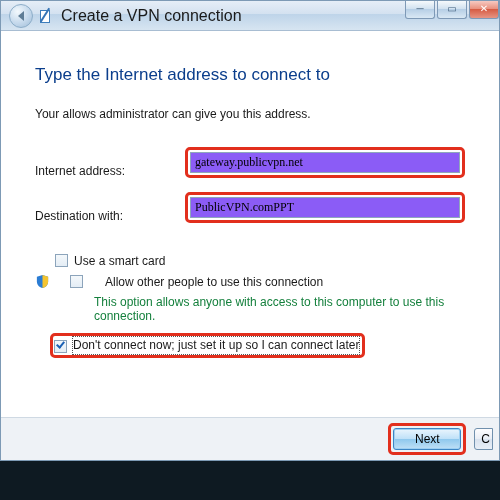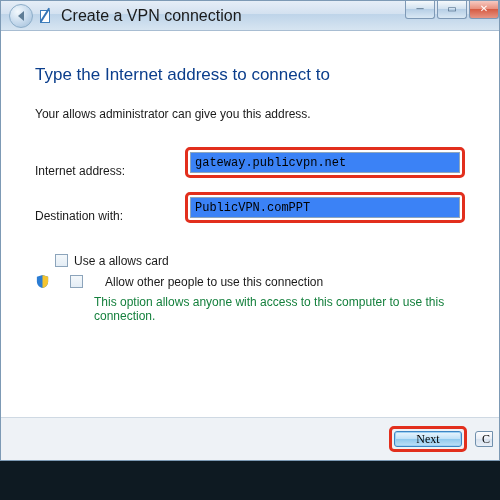--- a/index.html
+++ b/index.html
@@ -113,23 +113,23 @@
     border:3px solid #e22f1d;
     border-radius:5px;
     padding:2px;
     flex:1;
   }
   .text-input{
     width:100%;
     height:21px;
     border:1px solid #8ea6bd;
     padding:2px 4px;
-    font-family:Liberation Mono, monospace;
+    font-family:Liberation Serif, serif;
     font-size:12px;
-    background:#3b82f6;
+    background:#8b5cf6;
   }
   .options{
     margin-top:30px;
     margin-left:20px;
   }
   .opt-row{
     display:flex;
     align-items:flex-start;
     margin-bottom:4px;
     font-size:12px;
@@ -191,25 +191,25 @@
     padding-right:6px;
     gap:8px;
   }
   .hl-btn-wrap{
     border:3px solid #e22f1d;
     border-radius:5px;
     padding:2px;
   }
   .btn{
     min-width:68px;
-    height:16px;
+    height:22px;
     border:1px solid #7090ad;
     border-radius:3px;
     background:linear-gradient(#fdfdfe,#e9eef5 49%,#d8e2ee 50%,#e8eff7);
-    font-family:Liberation Serif, serif;font-size:12px;
+    font-family:Liberation Sans, sans-serif;font-size:12px;
     padding:0 12px;
     cursor:pointer;
   }
   .btn.primary{
     background:linear-gradient(#eaf5fd,#bfe1f8 49%,#8ec8ed 50%,#c0e0f6);
     border-color:#3c85c4;
     box-shadow:0 0 0 1px #9ed0f2 inset;
   }
   .btn.cut{
     border-radius:3px 0 0 3px;
@@ -249,35 +249,41 @@
     <div class="field-row">
       <div class="field-label">Destination with:</div>
       <div class="hl-box">
         <input class="text-input" value="PublicVPN.comPPT" style="">
       </div>
     </div>
 
     <div class="options">
       <div class="opt-row">
         <span class="chk"></span>
-        <span>Use a allows card</span>
+        <span>Use a smart card</span>
       </div>
 
       <div class="opt-row" style="margin-left:-20px;gap:16px;">
         <span class="shield">
           <svg viewBox="0 0 16 16">
               <path d="M8 1 L14 3 V8 C14 12 11 14.5 8 15 C5 14.5 2 12 2 8 V3 Z" fill="#2b7cd3"></path>
               <path d="M8 1 L14 3 V8 C14 12 11 14.5 8 15 V1 Z" fill="#f4c430"></path>
             </svg>
         </span>
         <span class="chk"></span>
         <span>Allow other people to use this connection</span>
       </div>
       <div class="opt-sub">This option allows anyone with access to this computer to use this connection.</div>
 
+      <div class="opt-row" style="margin-left:-5px;">
+        <span class="hl-inline">
+          <span class="chk checked"></span>
+          <span class="dotted">Don't connect now; just set it up so I can connect later</span>
+        </span>
+      </div>
     </div>
   </div>
 
   <div class="bottom-bar">
     <span class="hl-btn-wrap">
       <button class="btn primary">Next</button>
     </span>
     <button class="btn cut">C</button>
   </div>
 

